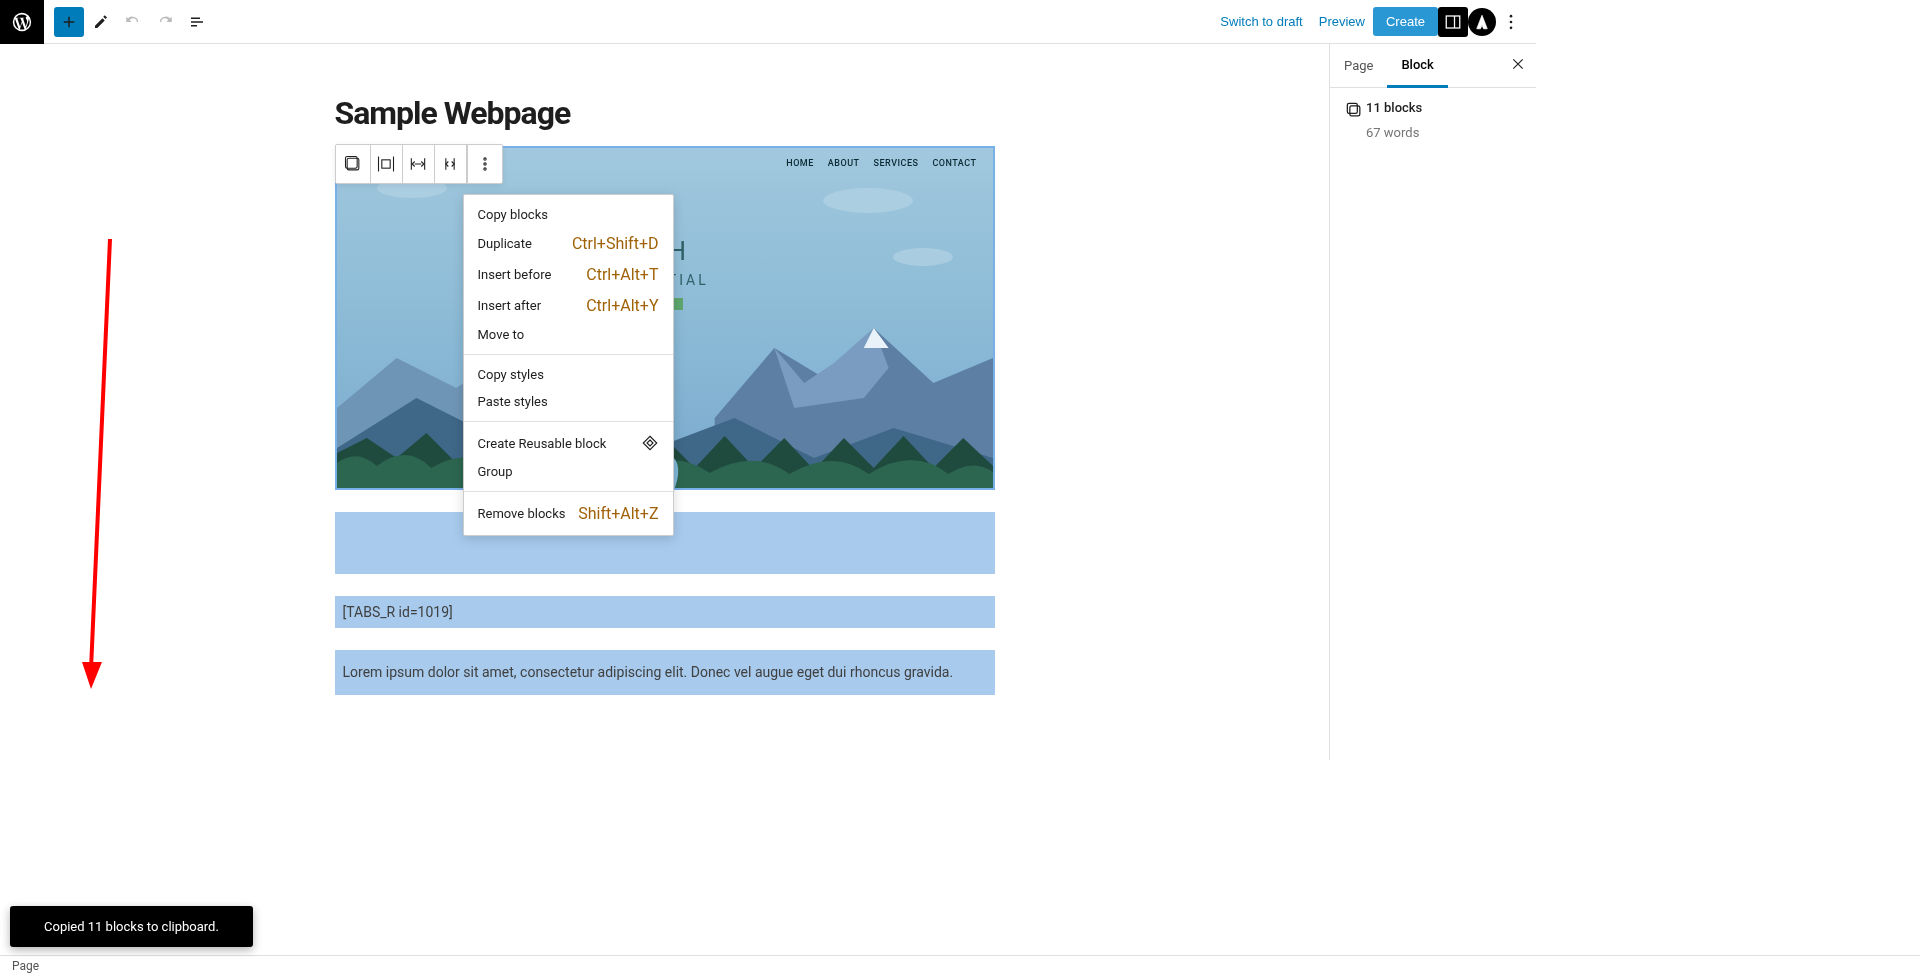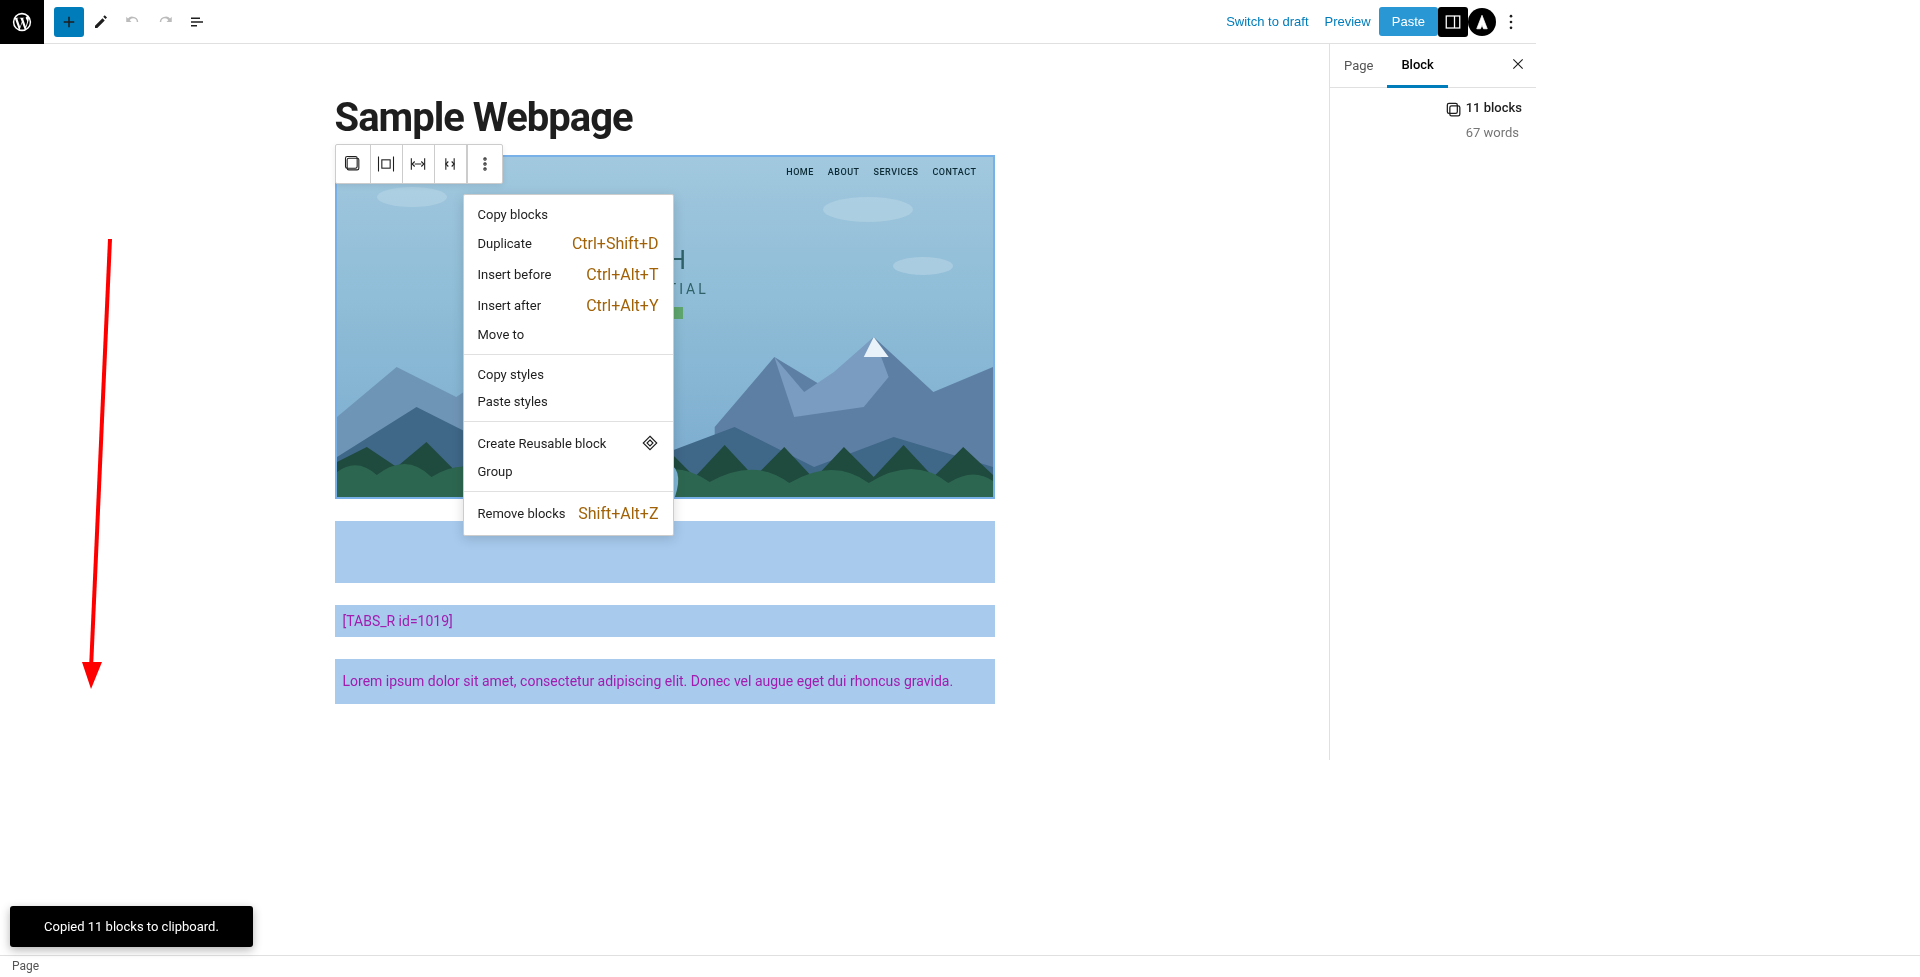--- a/index.html
+++ b/index.html
@@ -37,27 +37,27 @@
   .canvas-wrap{flex:1;overflow-y:auto;position:relative;}
   
   .canvas-wrap::-webkit-scrollbar{width:14px;}
   .canvas-wrap::-webkit-scrollbar-track{background:#f0f0f0;}
   .canvas-wrap::-webkit-scrollbar-thumb{background:#c0c0c0;border-radius:4px;}
   .sidebar{width:207px;border-left:1px solid var(--border);flex-shrink:0;overflow:hidden;}
   .tabs{display:flex;align-items:center;border-bottom:1px solid var(--border);height:44px;}
   .tab{padding:0 14px;height:100%;display:flex;align-items:center;cursor:pointer;font-size:13px;color:#555;}
   .tab.active{color:#000;border-bottom:3px solid var(--wp-blue);font-weight:500;height:calc(100% + 1px);}
   .tab-close{margin-left:auto;margin-right:10px;cursor:pointer;}
-  .side-row{display:flex;gap:2px;padding:12px 14px;align-items:flex-start;justify-content:flex-end;}
+  .side-row{display:flex;gap:2px;padding:12px 14px;align-items:flex-start;}
   .side-row svg{width:20px;height:20px;flex-shrink:0;stroke:#1e1e1e;fill:none;stroke-width:1.5;}
   .side-row .t1{font-size:13px;font-weight:500;}
   .side-row .t2{font-size:13px;color:var(--muted);margin-top:10px;}
   
   .canvas{width:660px;margin:0 auto;padding-top:50px;position:relative;}
-  .title{font-size:40px;font-weight:700;letter-spacing:-1px;margin:0;}
+  .title{font-size:32px;font-weight:700;letter-spacing:-1px;margin:0;}
   
   .block-tb{position:absolute;top:100px;left:0;height:40px;border:1px solid #ccc;background:#fff;display:flex;box-shadow:0 2px 6px rgba(0,0,0,0.08);border-radius:2px;z-index:5;}
   .block-tb .cell{width:35px;border-right:1px solid #ccc;display:flex;align-items:center;justify-content:center;cursor:pointer;}
   .block-tb .cell:last-child{border-right:none;}
   .block-tb .cell.wide{width:32px;}
   .block-tb svg{width:20px;height:20px;stroke:#1e1e1e;fill:none;stroke-width:1.3;}
   
   .dropdown{position:absolute;top:150px;left:128px;width:211px;background:#fff;border:1px solid #ccc;box-shadow:0 3px 12px rgba(0,0,0,0.15);z-index:6;border-radius:2px;padding:6px 0;}
   .dropdown hr{border:none;border-top:1px solid var(--border);margin:6px 0;}
   .menu-item{display:flex;align-items:center;justify-content:space-between;padding:6px 14px;font-size:13px;cursor:pointer;}
@@ -69,21 +69,21 @@
   .sky-cloud{position:absolute;background:#bfdceb;border-radius:50%;opacity:0.6;}
   .nav{position:absolute;top:10px;right:16px;display:flex;gap:14px;z-index:3;}
   .nav span{font-size:9px;letter-spacing:0.5px;color:#0b2a33;font-weight:500;}
   .hero-text{position:absolute;top:88px;left:0;right:0;text-align:center;z-index:3;}
   .hero-text .line1{font-size:26px;letter-spacing:3px;color:var(--dark-teal);font-weight:400;}
   .hero-text .line2{font-size:14px;letter-spacing:3px;color:var(--dark-teal);margin-top:6px;}
   .hero-text .cta{display:inline-block;margin-top:10px;background:#5ea66e;width:36px;height:12px;}
   
   .mountains{position:absolute;bottom:0;left:0;right:0;z-index:2;}
   
-  .sel-block{background:var(--sel);margin-top:22px;padding:16px 8px;min-height:20px;font-size:14px;color:#a21caf;}
+  .sel-block{background:var(--sel);margin-top:22px;padding:16px 8px;min-height:20px;font-size:14px;color:#404040;}
   .sel-block.tall{min-height:62px;}
   .sel-block.text p{margin:0 0 18px 0;font-size:14px;line-height:1.5;}
   .sel-block.text p:last-child{margin-bottom:0;}
   
   .arrow{position:absolute;left:80px;top:190px;z-index:10;}
   
   .toast{position:absolute;left:10px;bottom:30px;background:#000;color:#fff;font-size:13px;padding:13px 34px;border-radius:3px;z-index:20;box-shadow:0 3px 10px rgba(0,0,0,0.3);}
   
   .footer{height:22px;border-top:1px solid var(--border);font-size:12px;color:#555;padding:3px 12px;position:absolute;bottom:0;left:0;right:0;background:#fff;}
 </style>
@@ -119,21 +119,21 @@
       </button>
     <button class="sq-btn">
         <svg viewBox="0 0 24 24">
           <path d="M4 6h12v2H4zM4 11h16v2H4zM4 16h8v2H4z"></path>
         </svg>
       </button>
   </div>
   <div class="top-right">
     <button class="link-btn">Switch to draft</button>
     <button class="link-btn">Preview</button>
-    <button class="update-btn">Paste</button>
+    <button class="update-btn">Create</button>
     <div class="black-btn">
         <svg viewBox="0 0 24 24">
           <rect x="3" y="4" width="18" height="16" fill="none" stroke="#fff" stroke-width="1.7"></rect>
           <line x1="14" y1="4" x2="14" y2="20" stroke="#fff" stroke-width="1.7"></line>
         </svg>
       </div>
     <div class="astra">
         <svg viewBox="0 0 24 24">
           <path d="M12 3l7 18H14l-2-5-2 5H5l7-18z" fill="#fff"></path>
         </svg>

